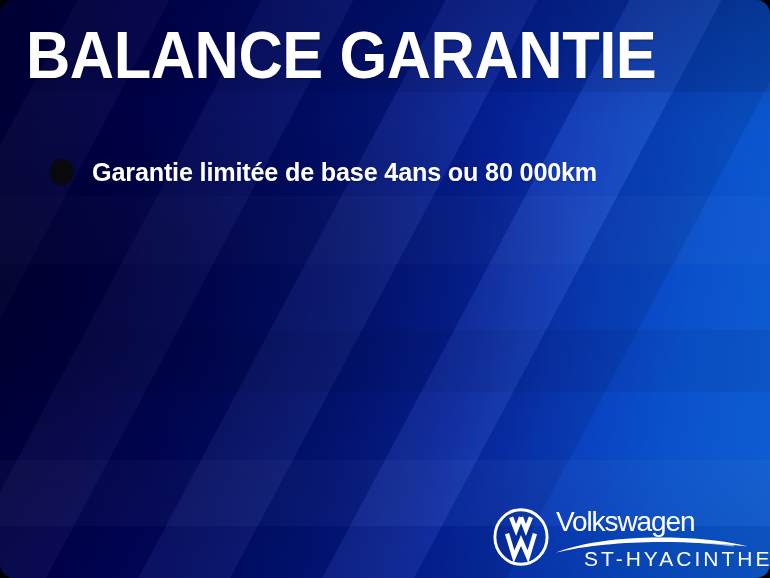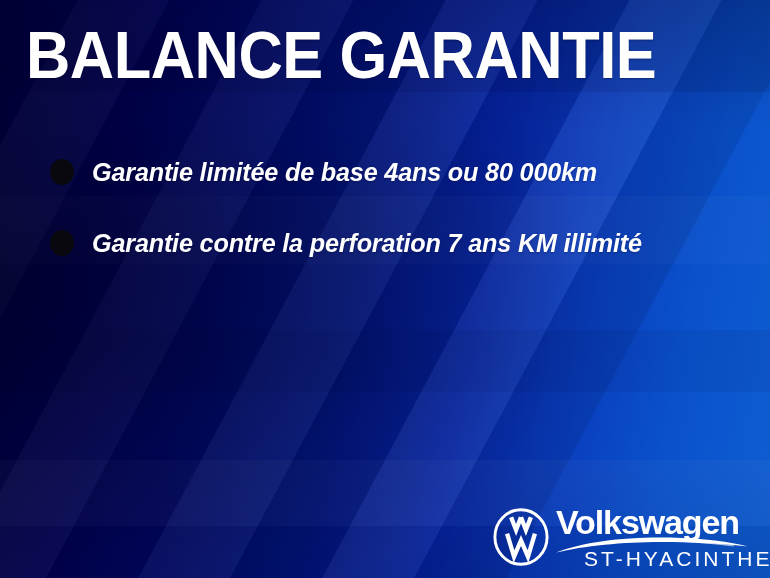--- a/index.html
+++ b/index.html
@@ -17,20 +17,21 @@
     overflow: hidden;
     background: linear-gradient(100deg,
         #00003f 0%,
         #000055 14%,
         #000a6e 30%,
         #031886 46%,
         #0626a6 60%,
         #0a3fbe 74%,
         #0a52cc 86%,
         #0f5ed2 100%);
+    border-radius: 14px;
   }
 
   
   .bands, .hbands {
     position: absolute;
     inset: 0;
     pointer-events: none;
   }
   .band {
     position: absolute;
@@ -69,21 +70,20 @@
     white-space: nowrap;
     text-shadow: 0 1px 2px rgba(0,0,40,0.35);
   }
 
   
   .bullets {
     position: absolute;
     left: 0;
     top: 136px;
     width: 770px;
-    font-style: italic;
   }
   .bullet-row {
     position: relative;
     height: 71px;
     display: flex;
     align-items: center;
   }
   .bullet-dot {
     position: absolute;
     left: 50px;
@@ -128,22 +128,22 @@
     left: 62px;
     top: 0px;
     width: 200px;
     height: 68px;
   }
   .wordmark {
     position: absolute;
     left: 2px;
     top: 0px;
     color: #fff;
-    font-size: 34px;
-    font-weight: 700;
+    font-size: 28px;
+    font-weight: 400;
     letter-spacing: -1.1px;
     line-height: 38px;
     white-space: nowrap;
   }
   .swoosh {
     position: absolute;
     left: 0px;
     top: 32px;
     width: 196px;
     height: 20px;
@@ -192,24 +192,20 @@
 
   <div class="bullets">
 
     <div class="bullet-row">
       <span class="bullet-dot"></span>
       <span class="bullet-text">Garantie limitée de base 4ans ou 80 000km</span>
     </div>
 
 
 
-    <div class="bullet-row">
-      <span class="bullet-dot"></span>
-      <span class="bullet-text">Garantie contre la perforation 7 ans KM illimité</span>
-    </div>
 
   </div>
 
   <div class="logo">
 
     <svg class="vw-mark" viewBox="0 0 100 100">
       <ellipse cx="50" cy="50" rx="45" ry="47" fill="none" stroke="#ffffff" stroke-width="5"></ellipse>
       <path d="M50 16 L41.5 38 L33 16" fill="none" stroke="#ffffff" stroke-width="7.5" stroke-linecap="butt" stroke-linejoin="miter"></path>
       <path d="M67 16 L58.5 38 L50 16" fill="none" stroke="#ffffff" stroke-width="7.5" stroke-linecap="butt" stroke-linejoin="miter"></path>
       <path d="M26 44 L38 84 L50 56 L62 84 L74 44" fill="none" stroke="#ffffff" stroke-width="7.5" stroke-linecap="butt" stroke-linejoin="miter"></path>

